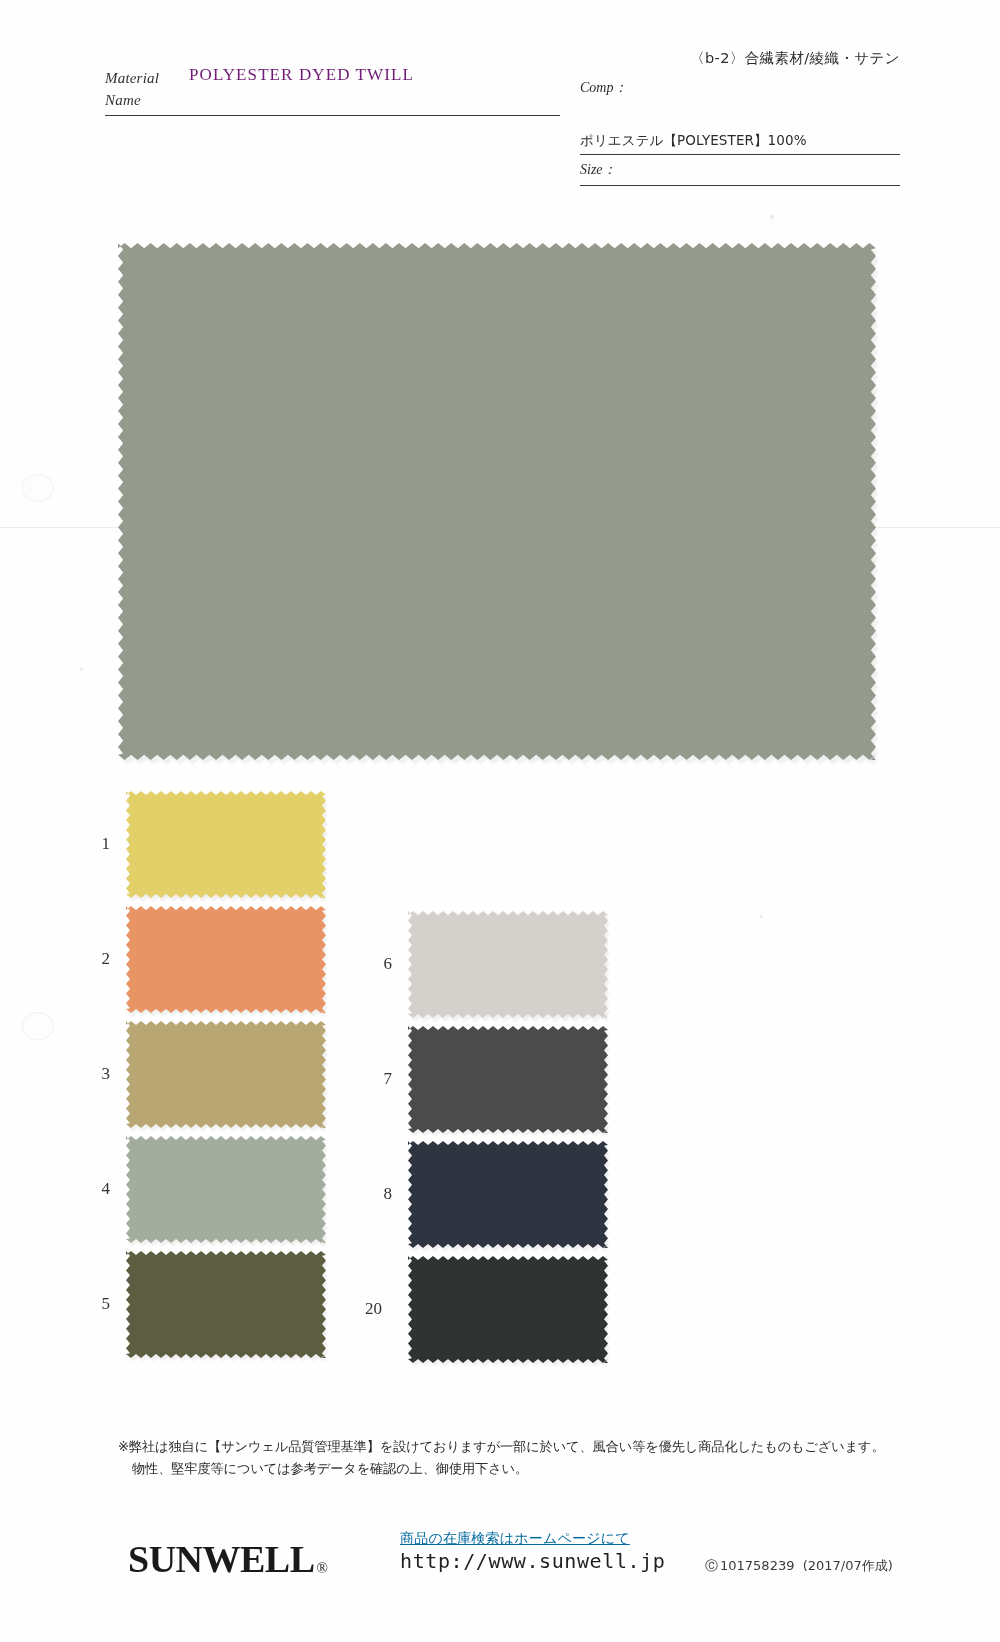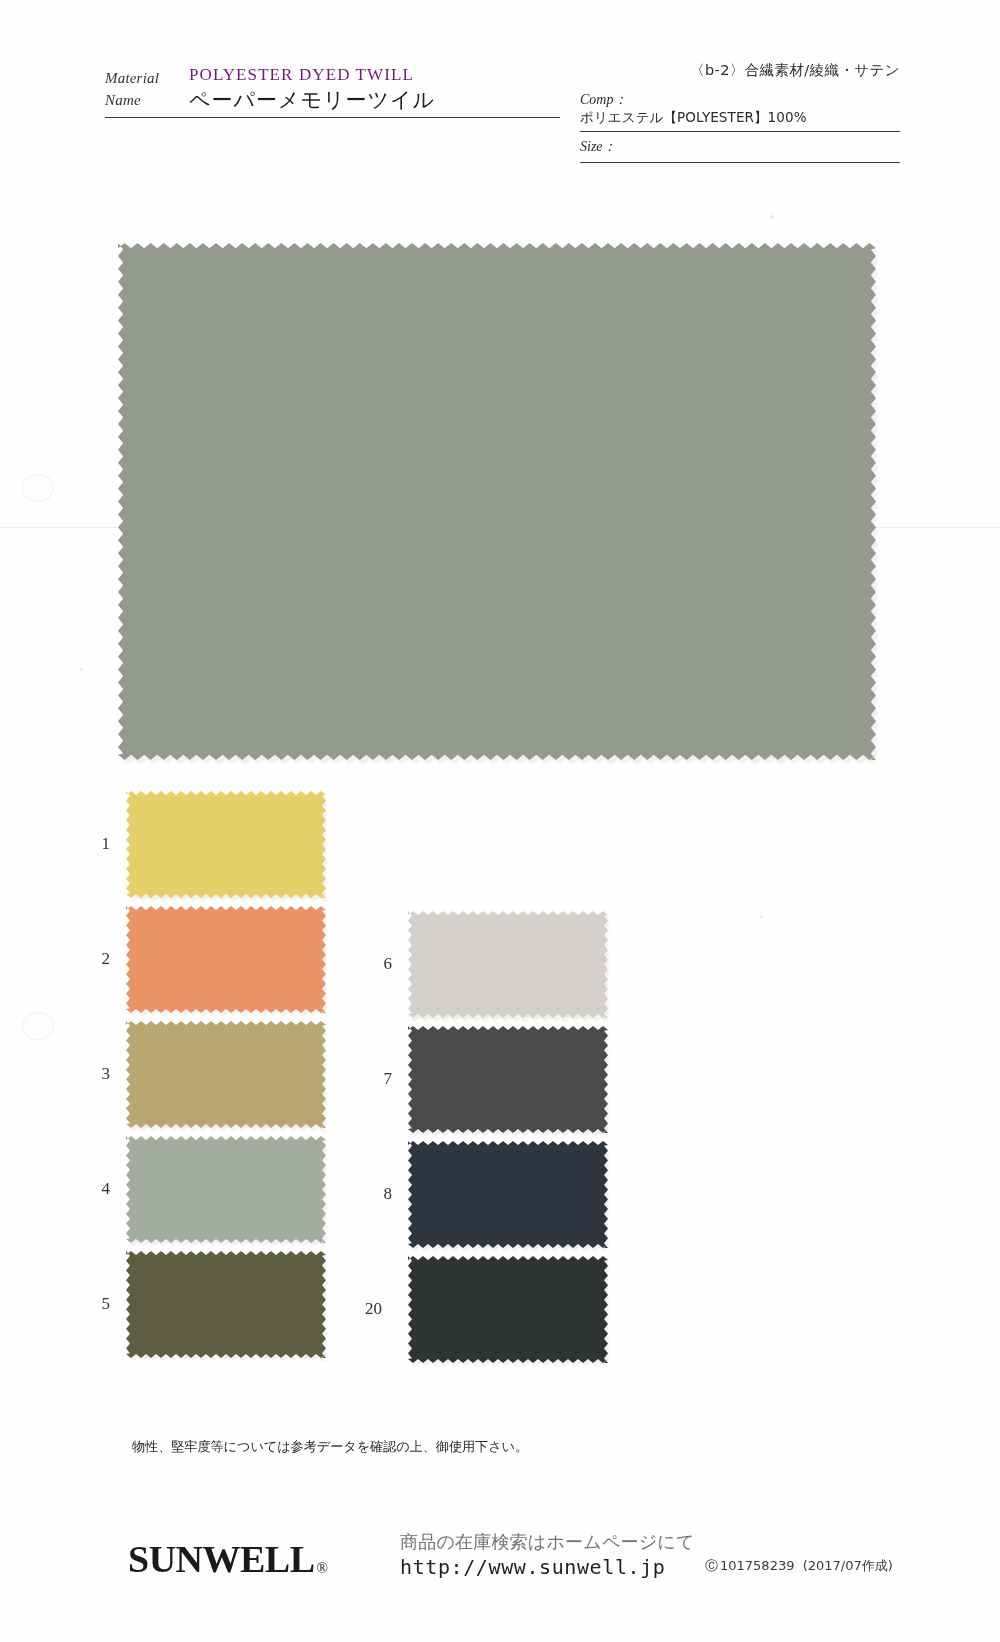--- a/index.html
+++ b/index.html
@@ -110,21 +110,21 @@
     font-size: 21px;
     letter-spacing: 1px;
     color: #1d1d1d;
     line-height: 1.3;
     margin-top: 2px;
   }
 
   .hdr-right {
     position: absolute;
     left: 580px;
-    top: 60px;
+    top: 48px;
     width: 320px;
   }
   .category {
     font-family: "DejaVu Sans", sans-serif;
     font-size: 14.5px;
     color: #2d2d2d;
     text-align: right;
     letter-spacing: .4px;
     line-height: 1.4;
     white-space: nowrap;
@@ -142,20 +142,21 @@
     font-style: italic;
     font-size: 14px;
     white-space: nowrap;
   }
   .comp-value {
     font-family: "DejaVu Sans", sans-serif;
     font-size: 13.5px;
     color: #2a2a2a;
     letter-spacing: .1px;
     white-space: nowrap;
+    margin-top: 35px;
   }
   .row-size {
     border-bottom: 1.4px solid #3a3a3a;
     padding-top: 6px;
     padding-bottom: 4px;
     display: flex;
     align-items: flex-end;
   }
   .size-label {
     font-family: "Liberation Serif", serif;
@@ -244,23 +245,24 @@
     margin-left: 2px;
     padding-bottom: 4px;
   }
   .web {
     position: absolute;
     left: 400px;
     top: 35px;
   }
   .web-jp {
     font-family: "DejaVu Sans", sans-serif;
-    font-size: 18px;
-    color: #737373;
+    font-size: 14px;
+    color: #0369a1;
     letter-spacing: .2px;
+    text-decoration: underline;
   }
   .web-url {
     font-family: "DejaVu Sans Mono", monospace;
     font-size: 20px;
     color: #1f1f1f;
     letter-spacing: .6px;
     margin-top: 1px;
   }
   .doc-code {
     position: absolute;
@@ -296,21 +298,20 @@
   <div id="header">
 
     <div class="hdr-left">
       <div class="row-material">
         <div class="matname-labels">
           <span class="lbl-italic">Material</span>
           <span class="lbl-italic">Name</span>
         </div>
         <div class="matname-values">
           <div class="mat-en">POLYESTER DYED TWILL</div>
-          <div class="mat-jp">ペーパーメモリーツイル</div>
         </div>
       </div>
     </div>
 
     <div class="hdr-right">
       <div class="category">〈b-2〉合繊素材/綾織・サテン</div>
       <div class="row-comp">
         <span class="comp-label">Comp：</span>
         <span class="comp-value">ポリエステル【POLYESTER】100%</span>
       </div>
@@ -350,20 +351,21 @@
       <div class="swatch-num" style="left: 352px; top: 1068.5px;">7</div>
       <div class="swatch" style="left: 410px; top: 1145px; width: 200px; height: 107px; background: rgba(0, 0, 0, 0.05); filter: blur(2px); clip-path: polygon(0px 4px, 5px 0px, 10px 4px, 15px 0px, 20px 4px, 25px 0px, 30px 4px, 35px 0px, 40px 4px, 45px 0px, 50px 4px, 55px 0px, 60px 4px, 65px 0px, 70px 4px, 75px 0px, 80px 4px, 85px 0px, 90px 4px, 95px 0px, 100px 4px, 105px 0px, 110px 4px, 115px 0px, 120px 4px, 125px 0px, 130px 4px, 135px 0px, 140px 4px, 145px 0px, 150px 4px, 155px 0px, 160px 4px, 165px 0px, 170px 4px, 175px 0px, 180px 4px, 185px 0px, 190px 4px, 195px 0px, 200px 4px, 196px 4.86px, 200px 9.73px, 196px 14.59px, 200px 19.45px, 196px 24.32px, 200px 29.18px, 196px 34.05px, 200px 38.91px, 196px 43.77px, 200px 48.64px, 196px 53.5px, 200px 58.36px, 196px 63.23px, 200px 68.09px, 196px 72.95px, 200px 77.82px, 196px 82.68px, 200px 87.55px, 196px 92.41px, 200px 97.27px, 196px 102.14px, 200px 107px, 196px 107px, 200px 103px, 195px 107px, 190px 103px, 185px 107px, 180px 103px, 175px 107px, 170px 103px, 165px 107px, 160px 103px, 155px 107px, 150px 103px, 145px 107px, 140px 103px, 135px 107px, 130px 103px, 125px 107px, 120px 103px, 115px 107px, 110px 103px, 105px 107px, 100px 103px, 95px 107px, 90px 103px, 85px 107px, 80px 103px, 75px 107px, 70px 103px, 65px 107px, 60px 103px, 55px 107px, 50px 103px, 45px 107px, 40px 103px, 35px 107px, 30px 103px, 25px 107px, 20px 103px, 15px 107px, 10px 103px, 5px 107px, 0px 103px, 4px 102.14px, 0px 97.27px, 4px 92.41px, 0px 87.55px, 4px 82.68px, 0px 77.82px, 4px 72.95px, 0px 68.09px, 4px 63.23px, 0px 58.36px, 4px 53.5px, 0px 48.64px, 4px 43.77px, 0px 38.91px, 4px 34.05px, 0px 29.18px, 4px 24.32px, 0px 19.45px, 4px 14.59px, 0px 9.73px, 4px 4.86px, 0px 0px);"></div>
       <div class="swatch" style="left: 408px; top: 1141px; width: 200px; height: 107px; background: rgb(46, 53, 64); clip-path: polygon(0px 4px, 5px 0px, 10px 4px, 15px 0px, 20px 4px, 25px 0px, 30px 4px, 35px 0px, 40px 4px, 45px 0px, 50px 4px, 55px 0px, 60px 4px, 65px 0px, 70px 4px, 75px 0px, 80px 4px, 85px 0px, 90px 4px, 95px 0px, 100px 4px, 105px 0px, 110px 4px, 115px 0px, 120px 4px, 125px 0px, 130px 4px, 135px 0px, 140px 4px, 145px 0px, 150px 4px, 155px 0px, 160px 4px, 165px 0px, 170px 4px, 175px 0px, 180px 4px, 185px 0px, 190px 4px, 195px 0px, 200px 4px, 196px 4.86px, 200px 9.73px, 196px 14.59px, 200px 19.45px, 196px 24.32px, 200px 29.18px, 196px 34.05px, 200px 38.91px, 196px 43.77px, 200px 48.64px, 196px 53.5px, 200px 58.36px, 196px 63.23px, 200px 68.09px, 196px 72.95px, 200px 77.82px, 196px 82.68px, 200px 87.55px, 196px 92.41px, 200px 97.27px, 196px 102.14px, 200px 107px, 196px 107px, 200px 103px, 195px 107px, 190px 103px, 185px 107px, 180px 103px, 175px 107px, 170px 103px, 165px 107px, 160px 103px, 155px 107px, 150px 103px, 145px 107px, 140px 103px, 135px 107px, 130px 103px, 125px 107px, 120px 103px, 115px 107px, 110px 103px, 105px 107px, 100px 103px, 95px 107px, 90px 103px, 85px 107px, 80px 103px, 75px 107px, 70px 103px, 65px 107px, 60px 103px, 55px 107px, 50px 103px, 45px 107px, 40px 103px, 35px 107px, 30px 103px, 25px 107px, 20px 103px, 15px 107px, 10px 103px, 5px 107px, 0px 103px, 4px 102.14px, 0px 97.27px, 4px 92.41px, 0px 87.55px, 4px 82.68px, 0px 77.82px, 4px 72.95px, 0px 68.09px, 4px 63.23px, 0px 58.36px, 4px 53.5px, 0px 48.64px, 4px 43.77px, 0px 38.91px, 4px 34.05px, 0px 29.18px, 4px 24.32px, 0px 19.45px, 4px 14.59px, 0px 9.73px, 4px 4.86px, 0px 0px);"></div>
       <div class="swatch-num" style="left: 352px; top: 1183.5px;">8</div>
       <div class="swatch" style="left: 410px; top: 1260px; width: 200px; height: 107px; background: rgba(0, 0, 0, 0.05); filter: blur(2px); clip-path: polygon(0px 4px, 5px 0px, 10px 4px, 15px 0px, 20px 4px, 25px 0px, 30px 4px, 35px 0px, 40px 4px, 45px 0px, 50px 4px, 55px 0px, 60px 4px, 65px 0px, 70px 4px, 75px 0px, 80px 4px, 85px 0px, 90px 4px, 95px 0px, 100px 4px, 105px 0px, 110px 4px, 115px 0px, 120px 4px, 125px 0px, 130px 4px, 135px 0px, 140px 4px, 145px 0px, 150px 4px, 155px 0px, 160px 4px, 165px 0px, 170px 4px, 175px 0px, 180px 4px, 185px 0px, 190px 4px, 195px 0px, 200px 4px, 196px 4.86px, 200px 9.73px, 196px 14.59px, 200px 19.45px, 196px 24.32px, 200px 29.18px, 196px 34.05px, 200px 38.91px, 196px 43.77px, 200px 48.64px, 196px 53.5px, 200px 58.36px, 196px 63.23px, 200px 68.09px, 196px 72.95px, 200px 77.82px, 196px 82.68px, 200px 87.55px, 196px 92.41px, 200px 97.27px, 196px 102.14px, 200px 107px, 196px 107px, 200px 103px, 195px 107px, 190px 103px, 185px 107px, 180px 103px, 175px 107px, 170px 103px, 165px 107px, 160px 103px, 155px 107px, 150px 103px, 145px 107px, 140px 103px, 135px 107px, 130px 103px, 125px 107px, 120px 103px, 115px 107px, 110px 103px, 105px 107px, 100px 103px, 95px 107px, 90px 103px, 85px 107px, 80px 103px, 75px 107px, 70px 103px, 65px 107px, 60px 103px, 55px 107px, 50px 103px, 45px 107px, 40px 103px, 35px 107px, 30px 103px, 25px 107px, 20px 103px, 15px 107px, 10px 103px, 5px 107px, 0px 103px, 4px 102.14px, 0px 97.27px, 4px 92.41px, 0px 87.55px, 4px 82.68px, 0px 77.82px, 4px 72.95px, 0px 68.09px, 4px 63.23px, 0px 58.36px, 4px 53.5px, 0px 48.64px, 4px 43.77px, 0px 38.91px, 4px 34.05px, 0px 29.18px, 4px 24.32px, 0px 19.45px, 4px 14.59px, 0px 9.73px, 4px 4.86px, 0px 0px);"></div>
       <div class="swatch" style="left: 408px; top: 1256px; width: 200px; height: 107px; background: rgb(47, 51, 49); clip-path: polygon(0px 4px, 5px 0px, 10px 4px, 15px 0px, 20px 4px, 25px 0px, 30px 4px, 35px 0px, 40px 4px, 45px 0px, 50px 4px, 55px 0px, 60px 4px, 65px 0px, 70px 4px, 75px 0px, 80px 4px, 85px 0px, 90px 4px, 95px 0px, 100px 4px, 105px 0px, 110px 4px, 115px 0px, 120px 4px, 125px 0px, 130px 4px, 135px 0px, 140px 4px, 145px 0px, 150px 4px, 155px 0px, 160px 4px, 165px 0px, 170px 4px, 175px 0px, 180px 4px, 185px 0px, 190px 4px, 195px 0px, 200px 4px, 196px 4.86px, 200px 9.73px, 196px 14.59px, 200px 19.45px, 196px 24.32px, 200px 29.18px, 196px 34.05px, 200px 38.91px, 196px 43.77px, 200px 48.64px, 196px 53.5px, 200px 58.36px, 196px 63.23px, 200px 68.09px, 196px 72.95px, 200px 77.82px, 196px 82.68px, 200px 87.55px, 196px 92.41px, 200px 97.27px, 196px 102.14px, 200px 107px, 196px 107px, 200px 103px, 195px 107px, 190px 103px, 185px 107px, 180px 103px, 175px 107px, 170px 103px, 165px 107px, 160px 103px, 155px 107px, 150px 103px, 145px 107px, 140px 103px, 135px 107px, 130px 103px, 125px 107px, 120px 103px, 115px 107px, 110px 103px, 105px 107px, 100px 103px, 95px 107px, 90px 103px, 85px 107px, 80px 103px, 75px 107px, 70px 103px, 65px 107px, 60px 103px, 55px 107px, 50px 103px, 45px 107px, 40px 103px, 35px 107px, 30px 103px, 25px 107px, 20px 103px, 15px 107px, 10px 103px, 5px 107px, 0px 103px, 4px 102.14px, 0px 97.27px, 4px 92.41px, 0px 87.55px, 4px 82.68px, 0px 77.82px, 4px 72.95px, 0px 68.09px, 4px 63.23px, 0px 58.36px, 4px 53.5px, 0px 48.64px, 4px 43.77px, 0px 38.91px, 4px 34.05px, 0px 29.18px, 4px 24.32px, 0px 19.45px, 4px 14.59px, 0px 9.73px, 4px 4.86px, 0px 0px);"></div>
       <div class="swatch-num" style="left: 342px; top: 1298.5px; font-family: Liberation Serif, serif;">20</div>
     </div>
 
   <div id="disclaimer">
+    <div class="l1">※弊社は独自に【サンウェル品質管理基準】を設けておりますが一部に於いて、風合い等を優先し商品化したものもございます。</div>
     <div class="l2">物性、堅牢度等については参考データを確認の上、御使用下さい。</div>
   </div>
 
   <div id="footer">
     <div class="logo">
       <span>SUNWELL</span>
         <span class="reg">®</span>
     </div>
     <div class="web">
       <div class="web-jp">商品の在庫検索はホームページにて</div>

